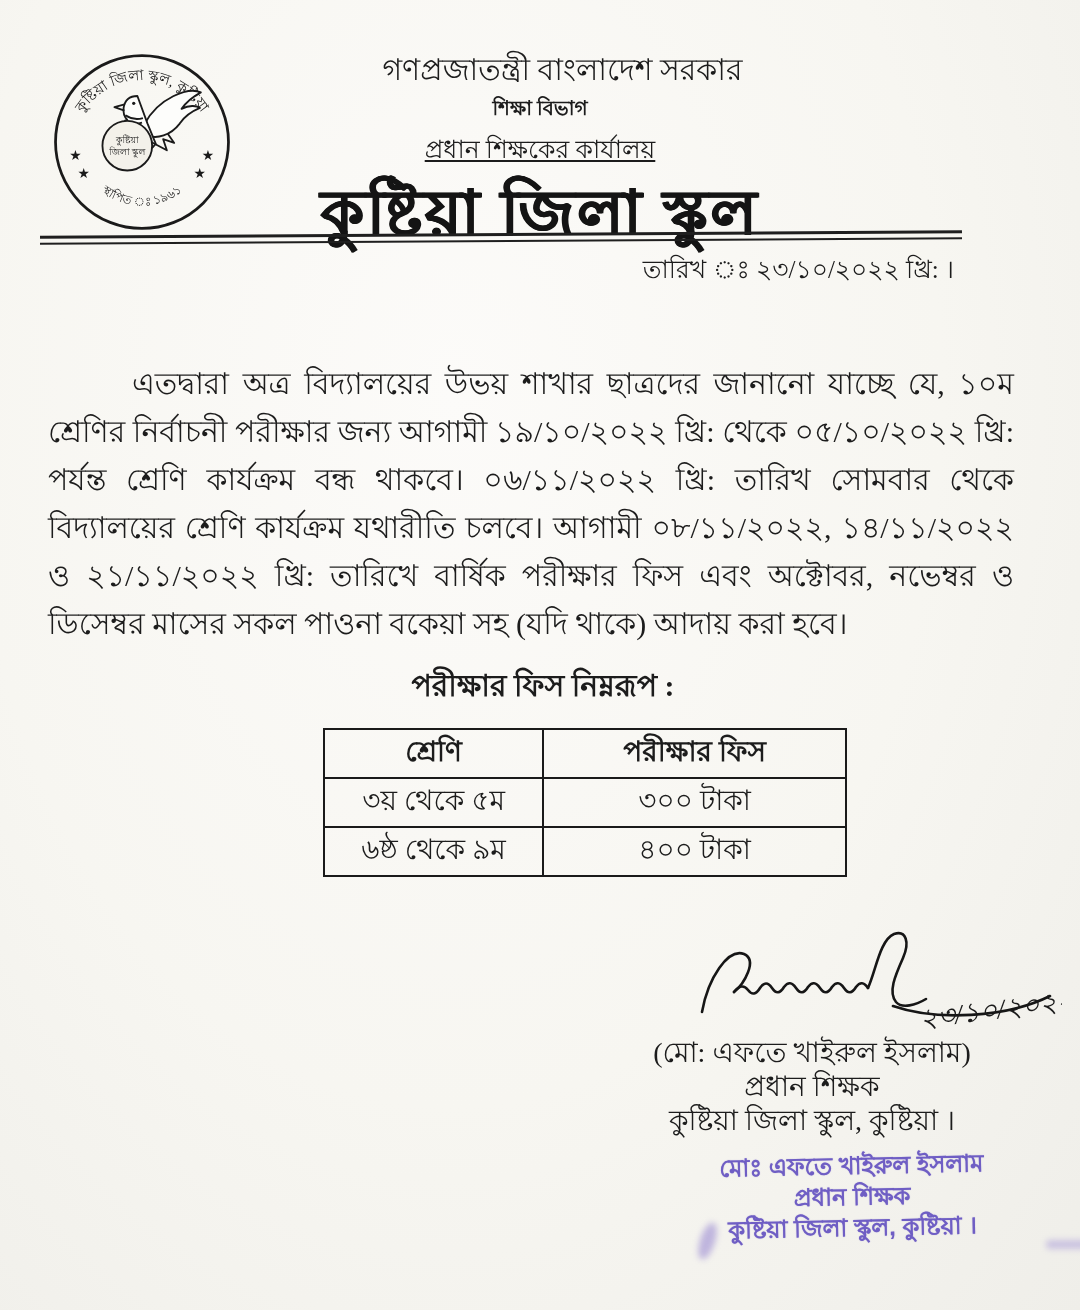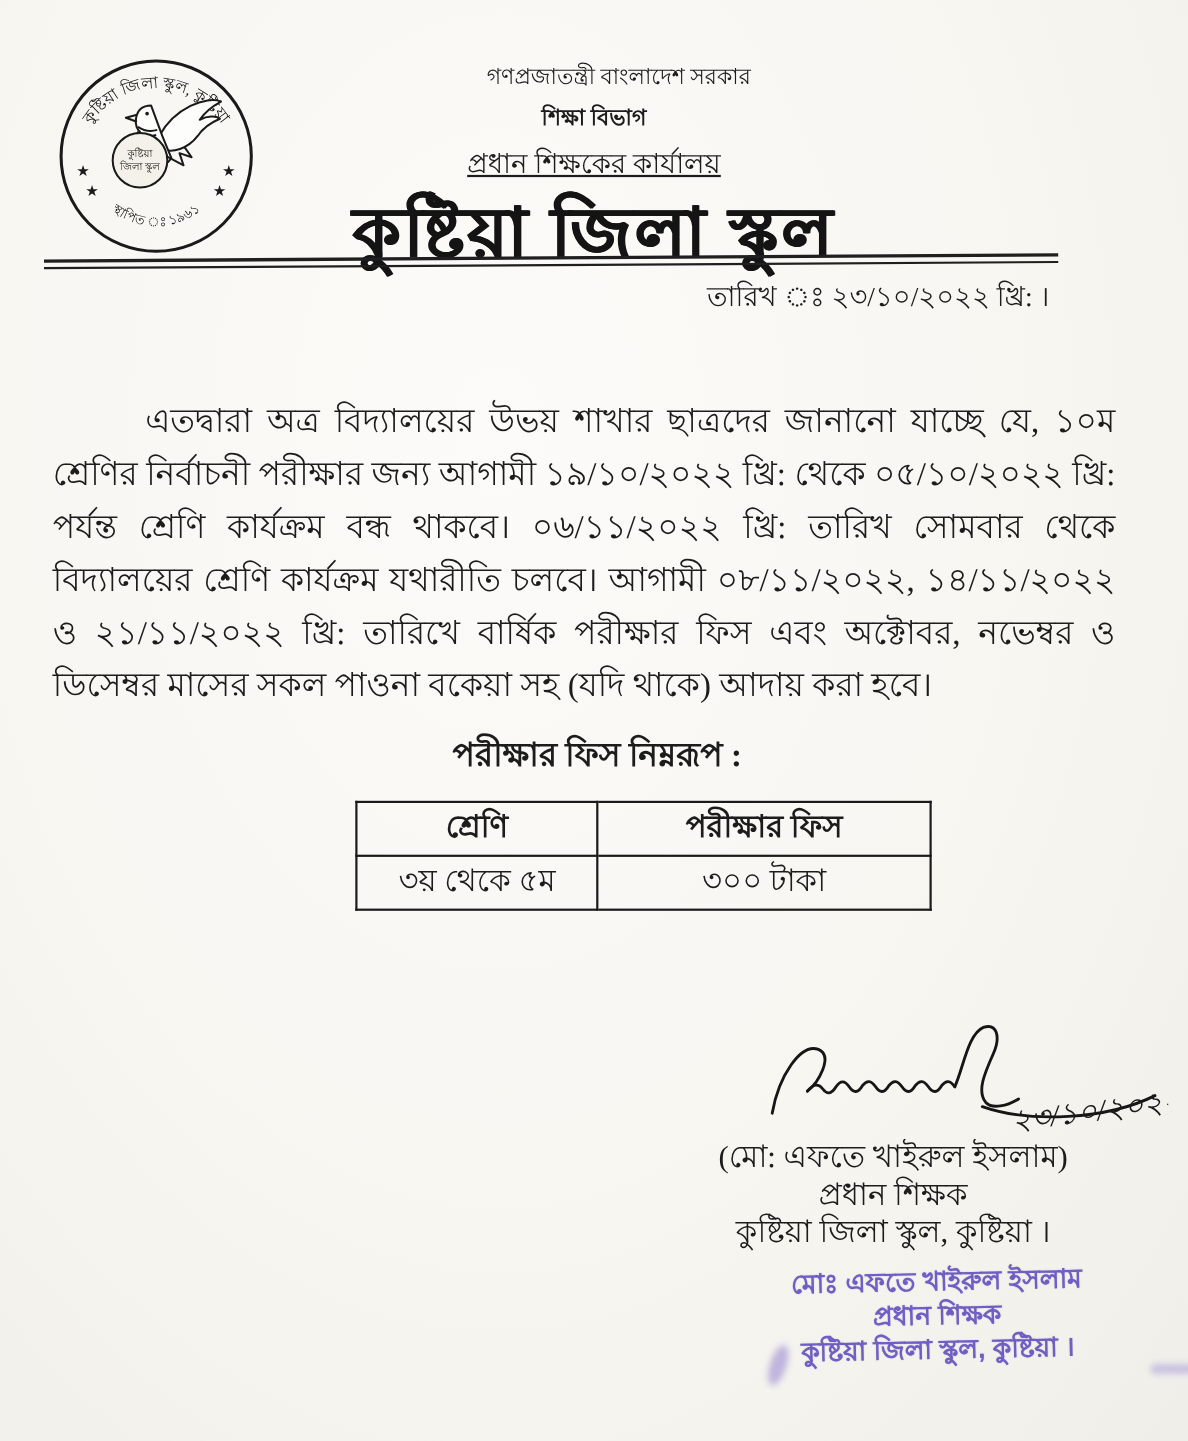--- a/index.html
+++ b/index.html
@@ -9,21 +9,21 @@
     width:1080px; height:1310px;
     margin:0 auto;
     overflow:hidden;
     background: radial-gradient(ellipse at 42% 30%, #fcfbf9 0%, #f7f6f1 55%, #efeee9 100%);
     color:#1c1c1c;
     font-family:"Liberation Serif","DejaVu Serif",serif;
   }
   
   .seal { position:absolute; left:46px; top:50px; width:192px; height:184px; }
   .letterhead { position:absolute; left:0; top:52px; width:1080px; text-align:center; }
-  .lh-line1 { font-size:20px; line-height:36px; white-space:nowrap;margin-left:45px; }
+  .lh-line1 { font-size:30px; line-height:36px; white-space:nowrap;margin-left:45px; }
   .lh-line2 { font-size:20px; line-height:40px; white-space:nowrap;font-weight:bold; }
   .lh-line3 { font-size:25px; line-height:44px; white-space:nowrap;text-decoration:underline; }
   .school-name {
     margin-top:6px;
     font-size:62px; line-height:70px; font-weight:bold;
     letter-spacing:3px; white-space:nowrap; color:#141414;
     text-shadow:1px 0 0 #141414, -0.5px 0 0 #141414;
   }
   .double-rule {
     position:absolute; left:40px; top:233px; width:922px; height:9px;
@@ -136,20 +136,24 @@
       <tr>
         <th class="col-class">শ্রেণি</th>
         <th>পরীক্ষার ফিস</th>
       </tr>
     </thead>
     <tbody>
       <tr>
         <td>৩য় থেকে ৫ম</td>
         <td>৩০০ টাকা</td>
       </tr>
+      <tr>
+        <td>৬ষ্ঠ থেকে ৯ম</td>
+        <td>৪০০ টাকা</td>
+      </tr>
     </tbody>
   </table>
 
   <svg class="signature-svg" viewBox="0 0 374 118">
     <g fill="none" stroke="#161616" stroke-width="2.6" stroke-linecap="round">
       <path d="M14,86 C20,52 40,22 56,28 C70,34 56,58 46,66"></path>
       <path d="M46,66 Q54,56 60,64 Q66,72 72,62 Q78,53 84,62 Q90,71 96,61 Q102,53 108,62 Q114,71 120,61 Q126,53 132,62 Q138,71 144,61 Q150,53 156,62 Q162,71 168,61 Q174,53 180,62"></path>
       <path d="M180,62 C188,44 192,14 206,8 C218,4 222,16 215,32 C207,50 200,66 208,76 C214,83 228,79 238,73"></path>
       <path d="M205,80 C248,95 318,92 362,70"></path>
     </g>

